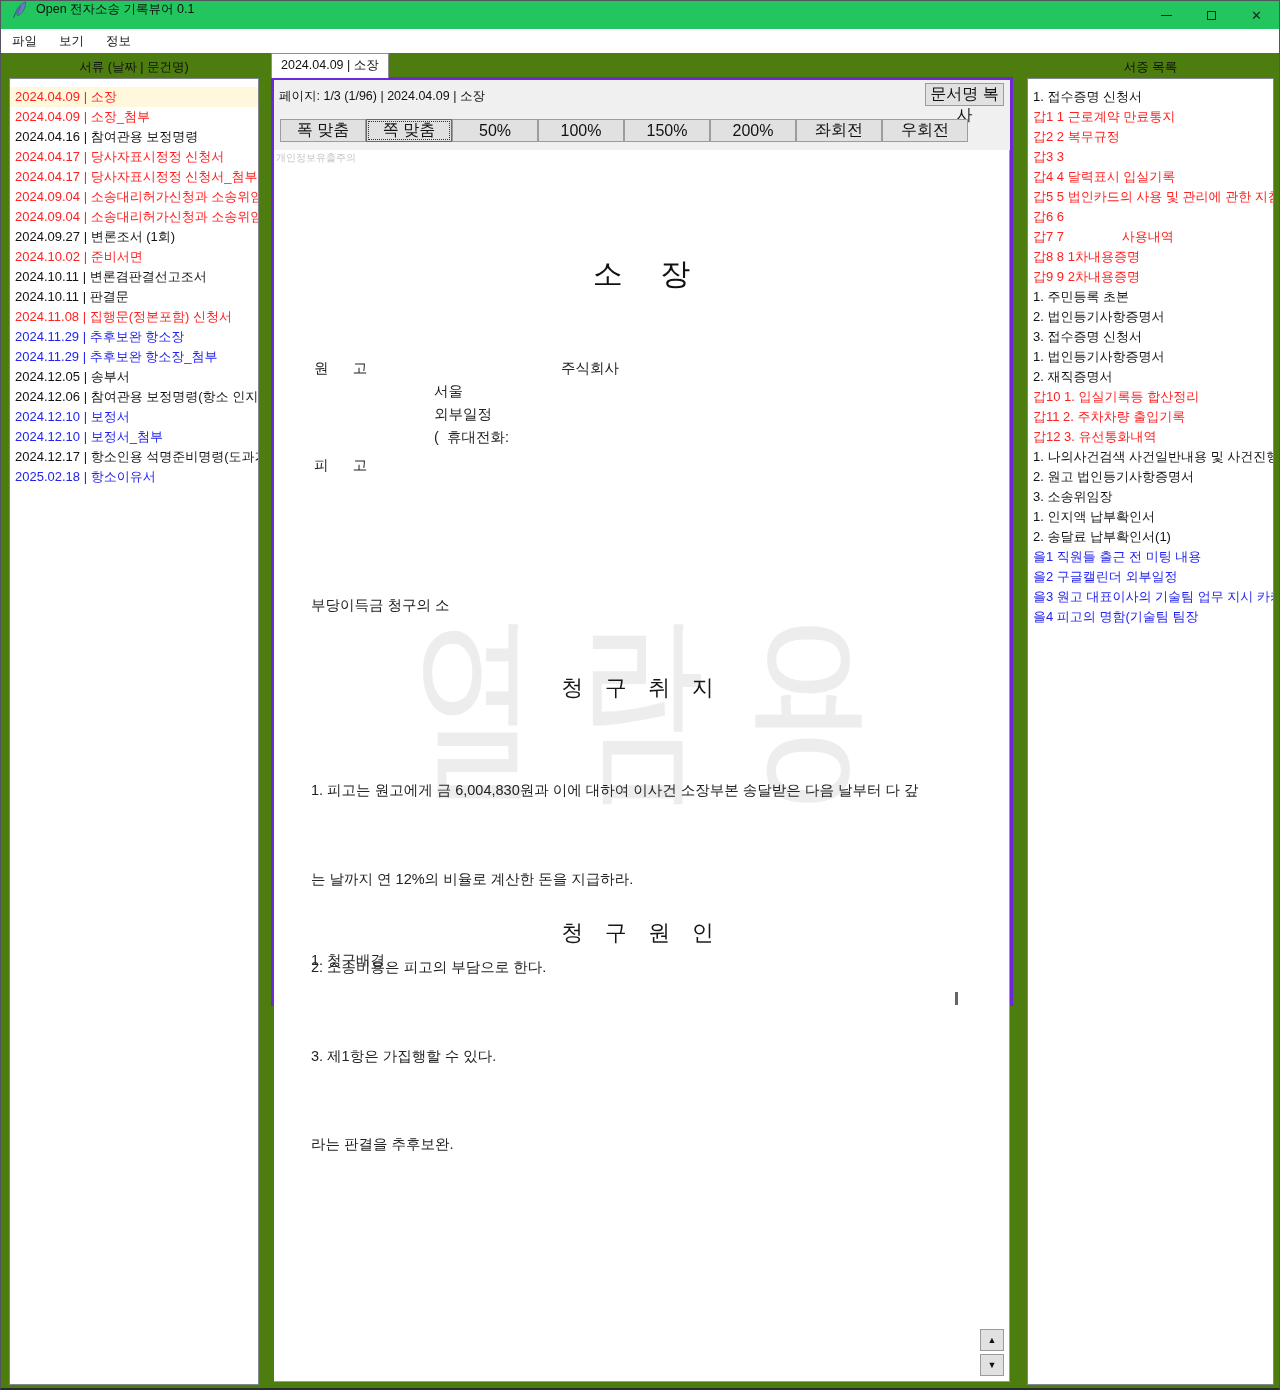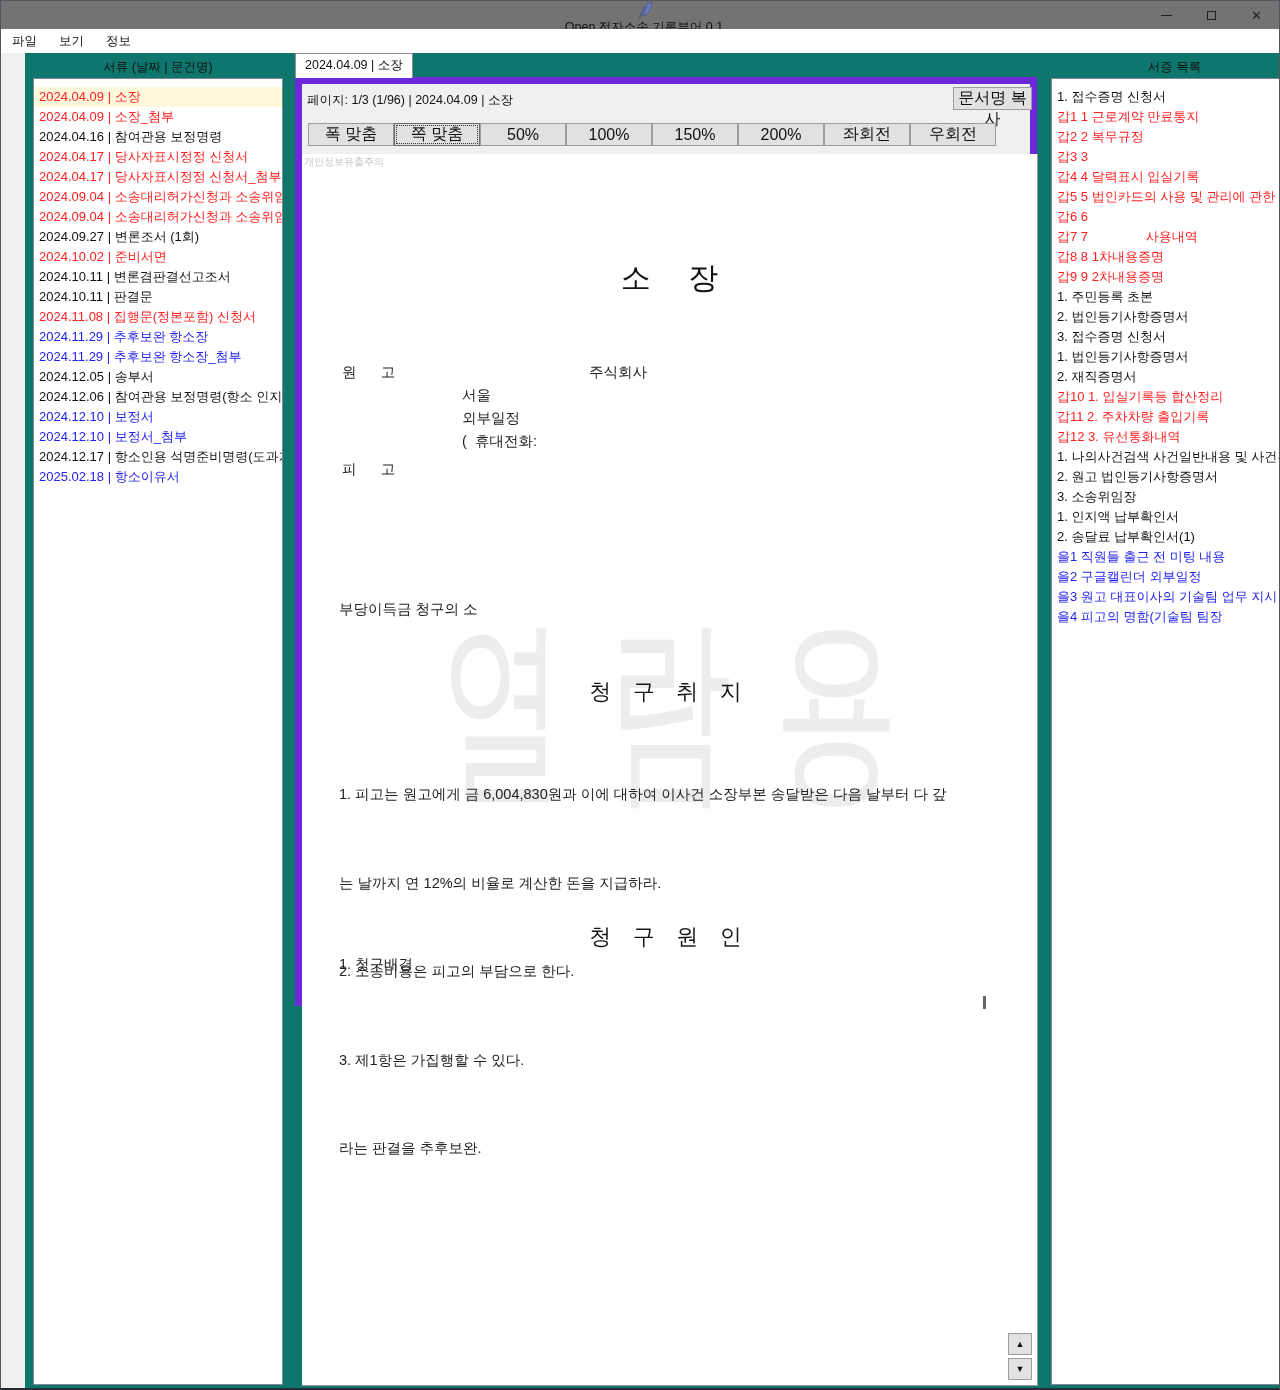--- a/index.html
+++ b/index.html
@@ -3,54 +3,54 @@
 <meta charset="utf-8">
 <style>
   * { margin:0; padding:0; box-sizing:border-box; }
   html,body { background:#ffffff; }
   body { font-family:"Liberation Sans","DejaVu Sans",sans-serif; }
   .window {
     position:relative; width:1280px; height:1390px; background:#f0f0f0;
     border:1px solid #50555e; border-bottom:2px solid #262b34; overflow:hidden;
   }
   
-  .titlebar { position:absolute; left:0; top:0; width:100%; height:28px; background:#737373; display:flex; align-items:center;flex-direction:column; }
+  .titlebar { position:absolute; left:0; top:0; width:100%; height:28px; background:#22c55e; display:flex; align-items:flex-start; }
   .app-icon { width:16px; height:18px; margin-left:11px; flex:0 0 auto; }
   .win-title { margin-left:8px; font-size:12.5px; color:#111; }
   .win-controls { position:absolute; right:0; top:0; height:28px; display:flex; }
   .win-btn { width:45px; height:28px; display:flex; align-items:center; justify-content:center; background:transparent; border:none; cursor:default; }
   .glyph-min { width:11px; height:0; border-top:1px solid #222; display:block; }
   .glyph-max { width:9px; height:9px; border:1px solid #222; display:block; }
   .glyph-close { font-size:13px; color:#222; line-height:1; font-family:"DejaVu Sans",sans-serif; }
   
   .menubar { position:absolute; left:0; top:28px; width:100%; height:24px; background:#ffffff; display:flex; align-items:center; }
   .menu-item { padding:3px 11px; font-size:12.5px; color:#111; }
   
-  .main { position:absolute; left:0; top:52px; right:0; bottom:0; background:#0f766e;margin-left:24px; }
+  .main { position:absolute; left:0; top:52px; right:0; bottom:0; background:#4d7c0f; }
   .panel-header { position:absolute; top:6px; font-size:12.5px; color:#111; text-align:center; }
   .listbox {
     position:absolute; top:25px; height:1307px; background:#ffffff;
     border:1px solid #82878f; overflow:hidden; padding-top:8px;
   }
   .lrow { height:20px; line-height:20px; padding-left:5px; font-size:13px; white-space:pre; overflow:hidden; }
   .c-black { color:#121212; }
   .c-red { color:#ff2020; }
   .c-blue { color:#2222ee; }
   .lrow.sel { background:#fff8dc; }
   #left-header, #left-list { left:8px; width:250px; }
   #right-header, #right-list { left:1026px; width:247px; }
   
   .tab {
     position:absolute; left:270px; top:0; height:25px; background:#ffffff;
     border:1px solid #8f8f8f; border-bottom:none; padding:0 9px; line-height:23px;
     font-size:12.5px; color:#111; z-index:2;
   }
   .notebook {
     position:absolute; left:270px; top:24px; width:742px; height:929px;
-    background:#f0f0f0; border:7px solid #6d28d9;
+    background:#f0f0f0; border:3px solid #6d28d9;
   }
   .page-info { position:absolute; left:5px; top:8px; font-size:12.5px; color:#111; white-space:pre; }
   .btn {
     background:#e1e1e1; border:1px solid #9c9c9c; font-size:16px; color:#111;
     font-family:inherit; cursor:default;
   }
   .copy-btn { position:absolute; left:651px; top:3px; width:79px; height:23px; }
   .toolbar { position:absolute; left:6px; top:39px; display:flex; gap:0; }
   .tbtn { width:86px; height:23px; }
   .tbtn.focused { outline:1px dotted #333; outline-offset:-3px; border-color:#6a6a6a; }

